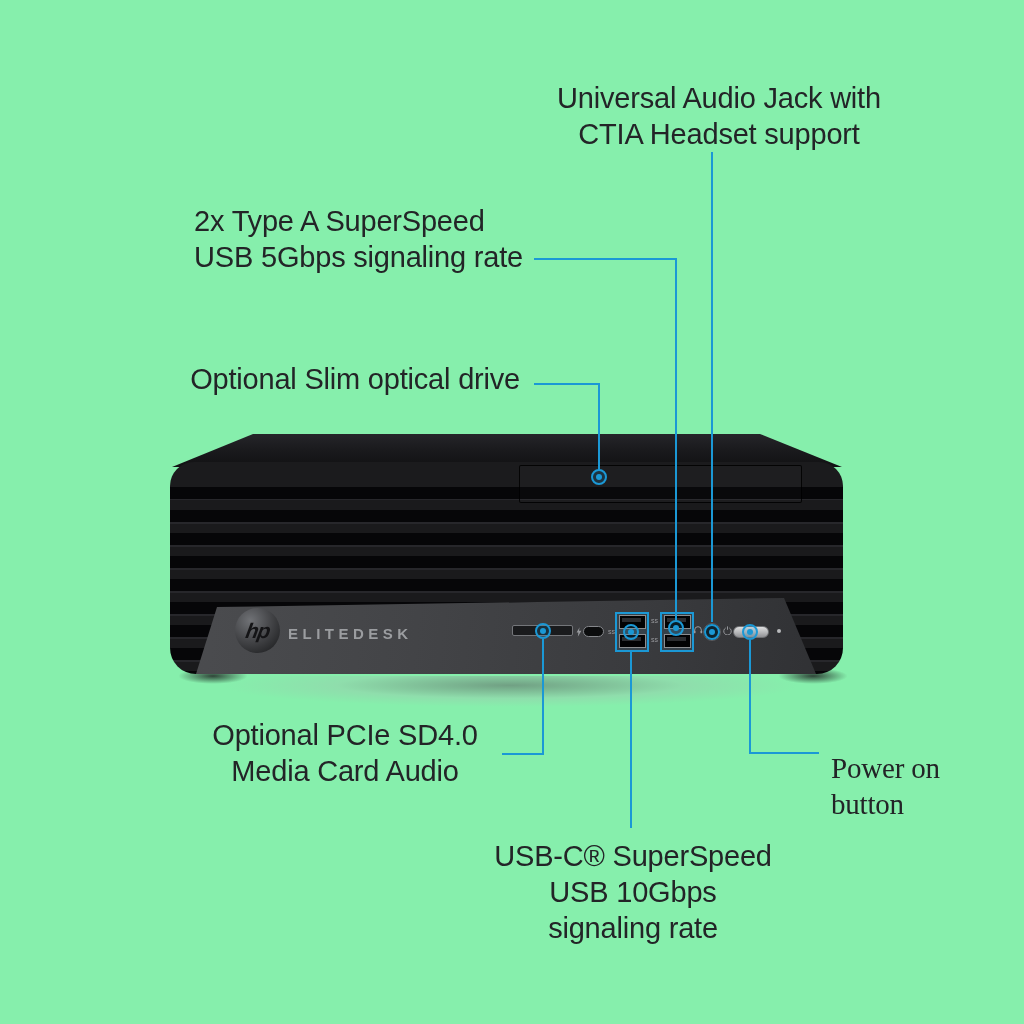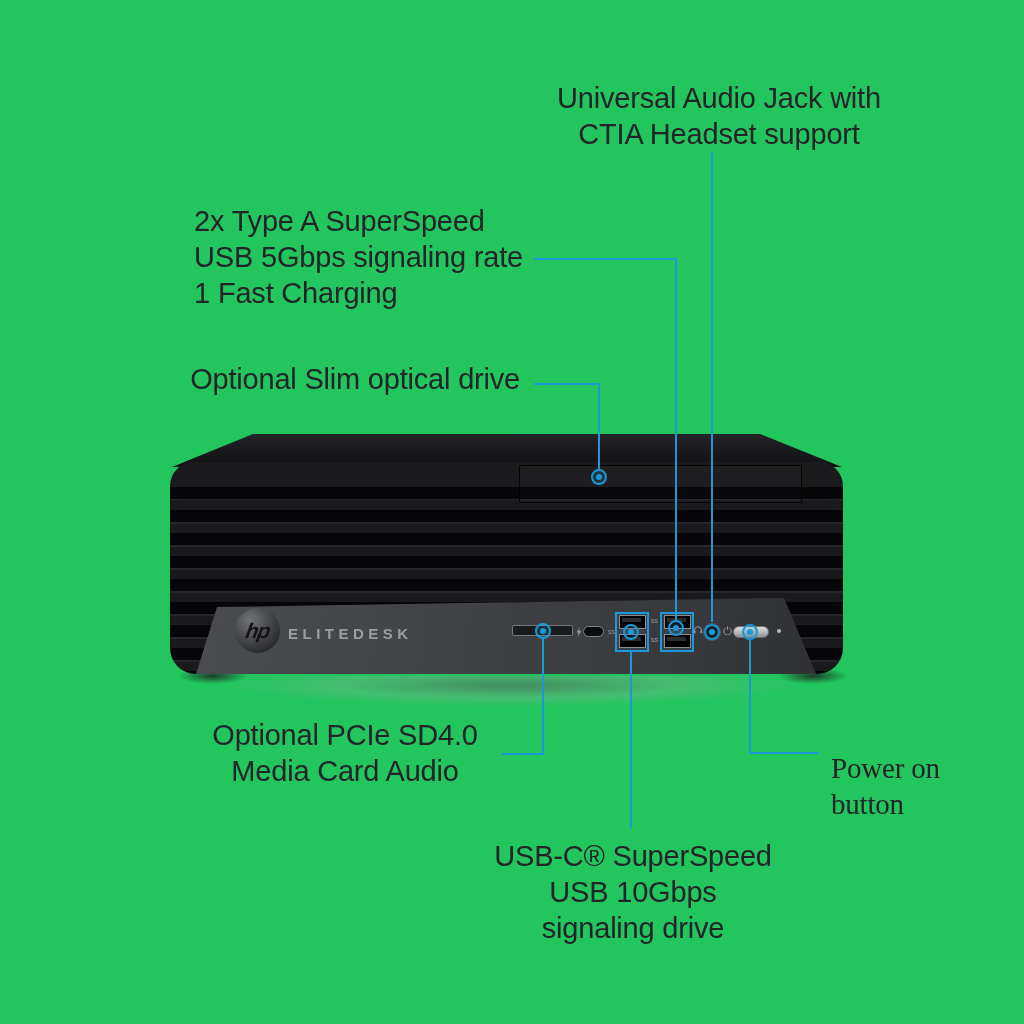--- a/index.html
+++ b/index.html
@@ -1,18 +1,18 @@
 <!DOCTYPE html>
 <html style="--accent: #1b98d5; --text: #232427;"><head>
 <meta charset="utf-8">
 <style>
   :root{ --accent:#1b98d5; --text:#232427; }
   html,body{margin:0;padding:0;background:#fff;}
   #canvas{
-    position:relative; width:1024px; height:1024px; background:#22c55e;
+    position:relative; width:1024px; height:1024px; background:#86efac;
     font-family:"Liberation Sans", sans-serif; color:var(--text); overflow:hidden;
   }
   .label{ position:absolute; font-size:29px; line-height:36px; letter-spacing:-0.2px; color:var(--text); white-space:nowrap;}
   .label.center{ transform:translateX(-50%); text-align:center;}
   .label.right{ }
   .cline{ position:absolute; background:var(--accent);}
   .marker{ position:absolute; width:16px;height:16px; box-sizing:border-box;
     border:2.5px solid var(--accent); border-radius:50%; background:rgba(27,152,213,.18); z-index:7;}
   .marker::after{ content:""; position:absolute; left:50%; top:50%; width:6px; height:6px;
     margin:-3px 0 0 -3px; border-radius:50%; background:var(--accent);}
@@ -74,41 +74,40 @@
 <div id="canvas">
 
   <div class="label center" style="left:719px; top:80px;">
     <div>Universal Audio Jack with</div>
     <div>CTIA Headset support</div>
   </div>
 
   <div class="label right" style="right:501px; top:203px;">
     <div>2x Type A SuperSpeed</div>
     <div>USB 5Gbps signaling rate</div>
-    <div>1 Fast Charging</div>
   </div>
 
   <div class="label right" style="right:504px; top:361px;">
     <div>Optional Slim optical drive</div>
   </div>
 
   <div class="label center" style="left:345px; top:717px;">
     <div>Optional PCIe SD4.0</div>
     <div>Media Card Audio</div>
   </div>
 
   <div class="label" style="left:831px; top:750px;font-family:Liberation Serif, serif;">
     <div>Power on</div>
     <div>button</div>
   </div>
 
   <div class="label center" style="left:633px; top:838px;">
     <div>USB-C® SuperSpeed</div>
     <div>USB 10Gbps</div>
-    <div>signaling drive</div>
+    <div>signaling rate</div>
   </div>
 
   <div id="reflection"></div>
   <div class="foot-shadow" style="left:178px;"></div>
   <div class="foot-shadow" style="left:778px;"></div>
 
   <div id="topface"></div>
 
   <div id="case">
     <div id="optical-bay"></div>

